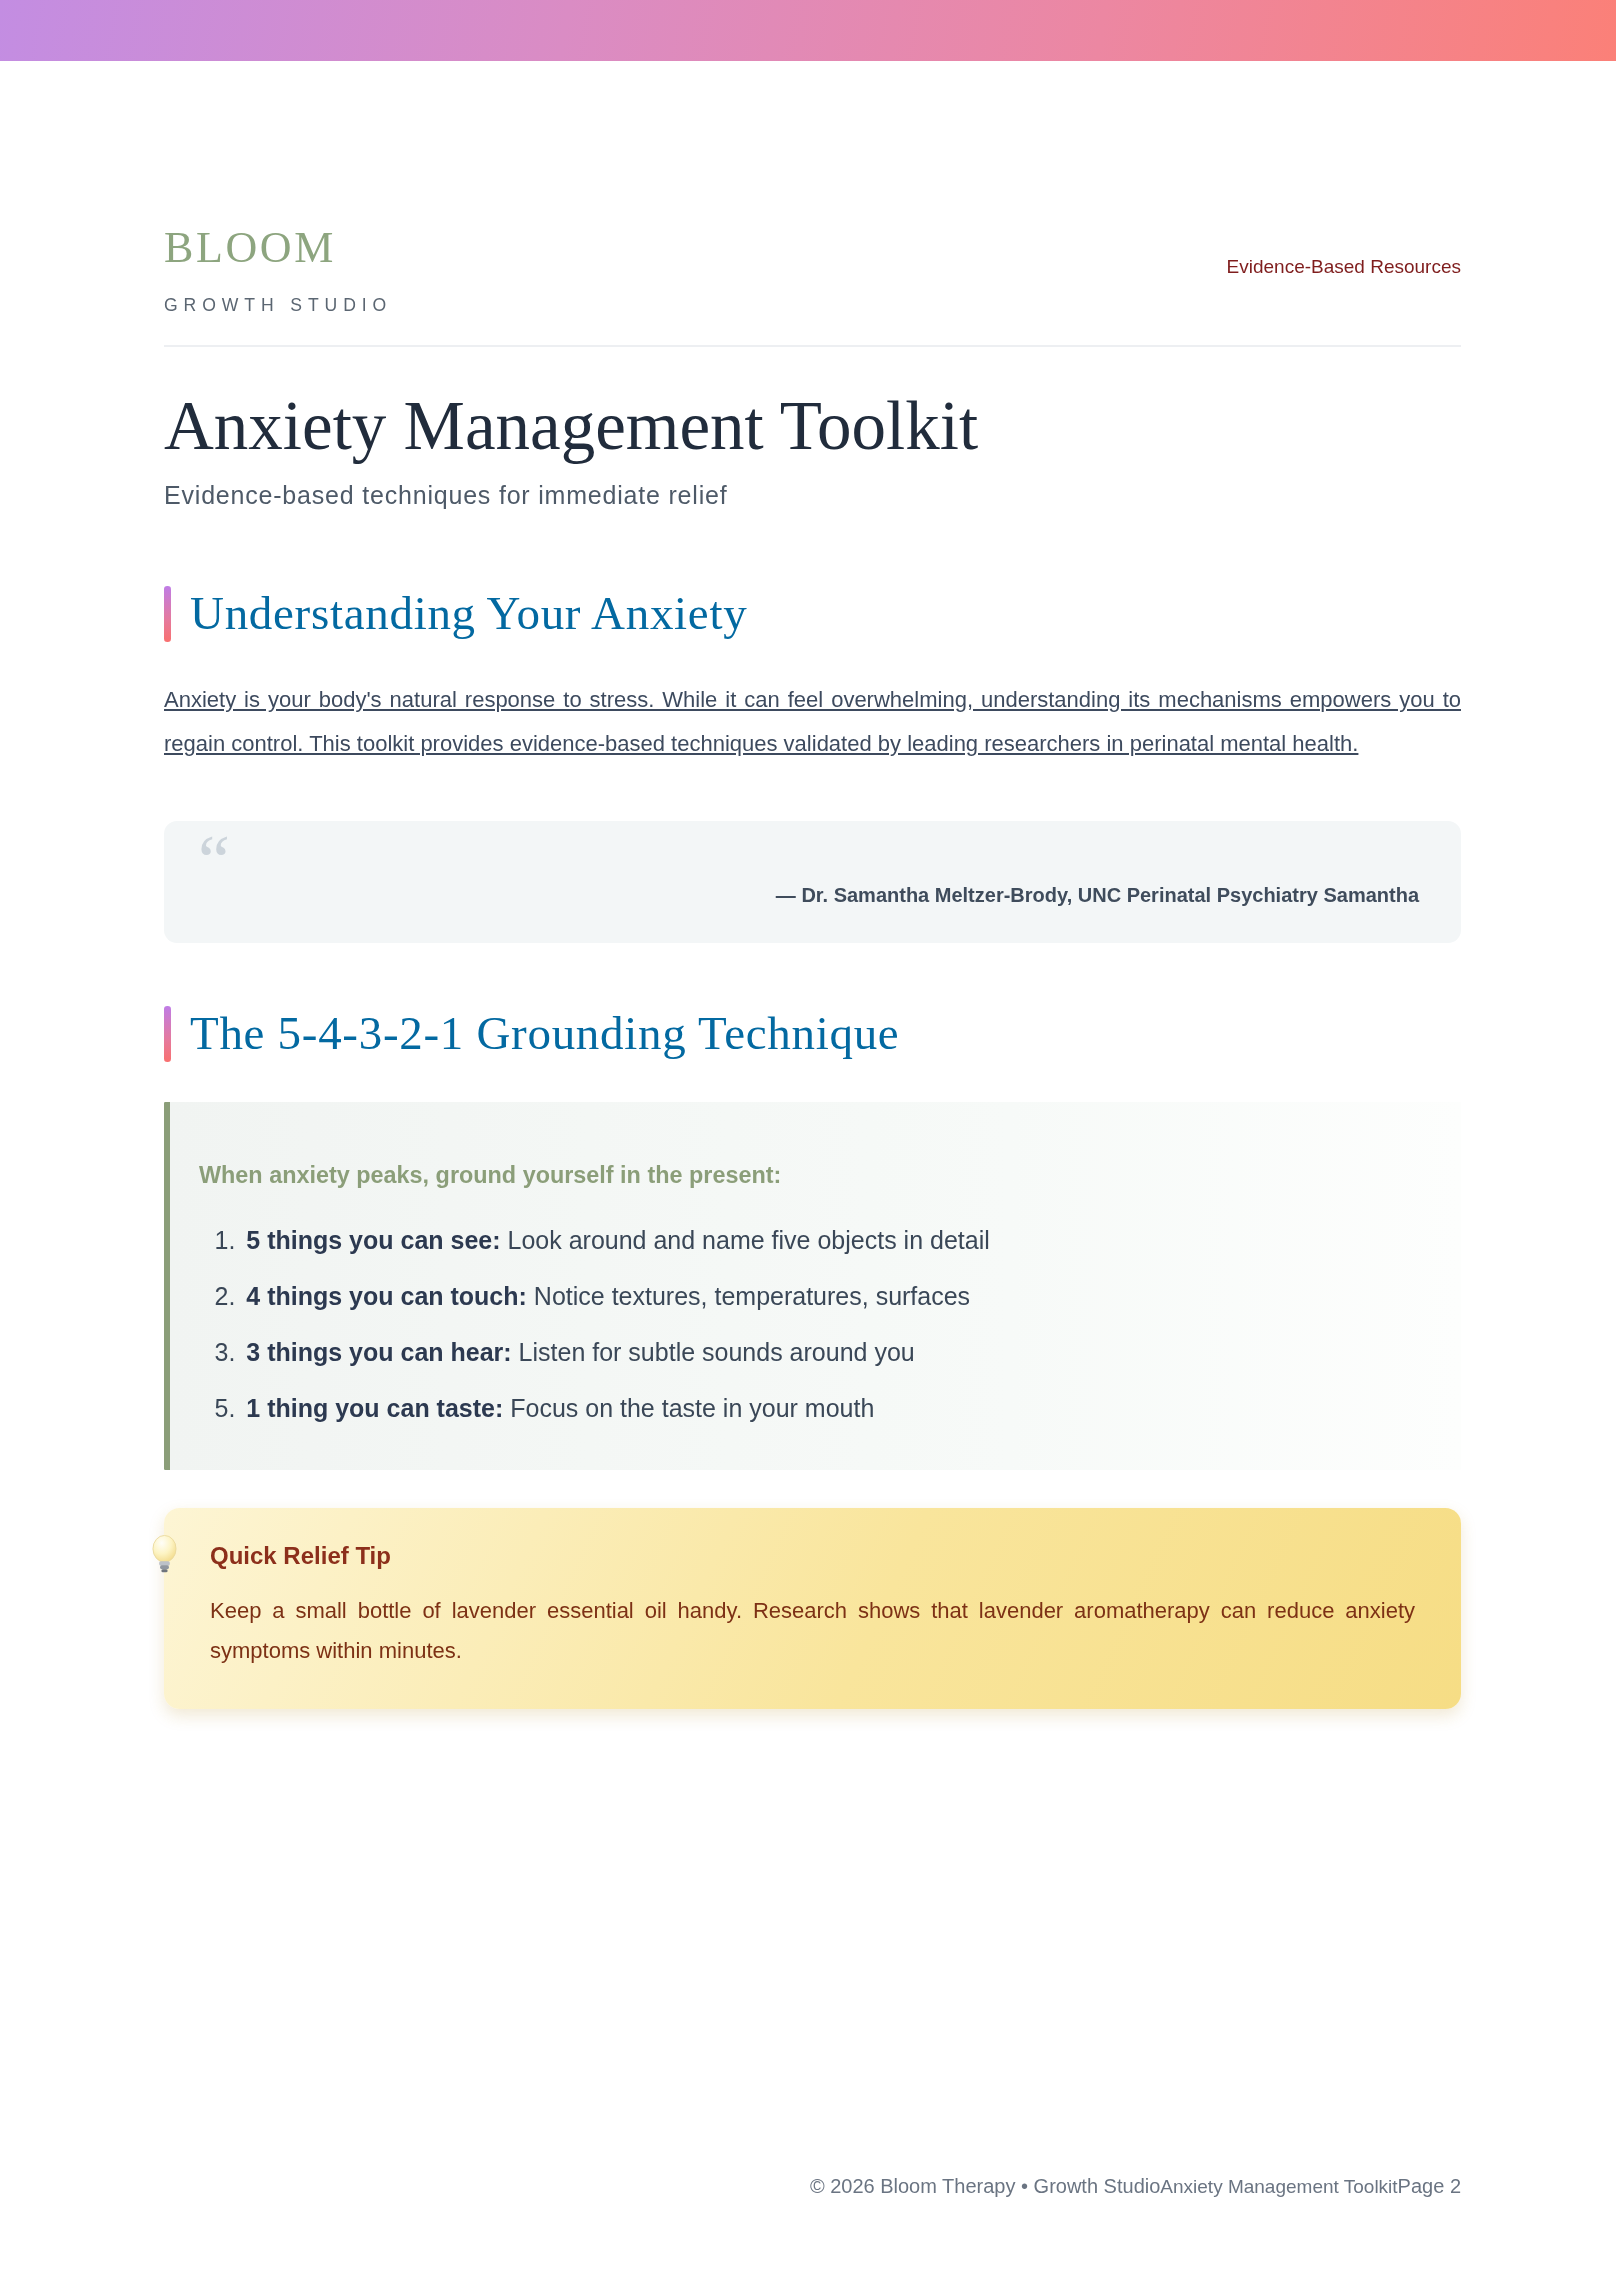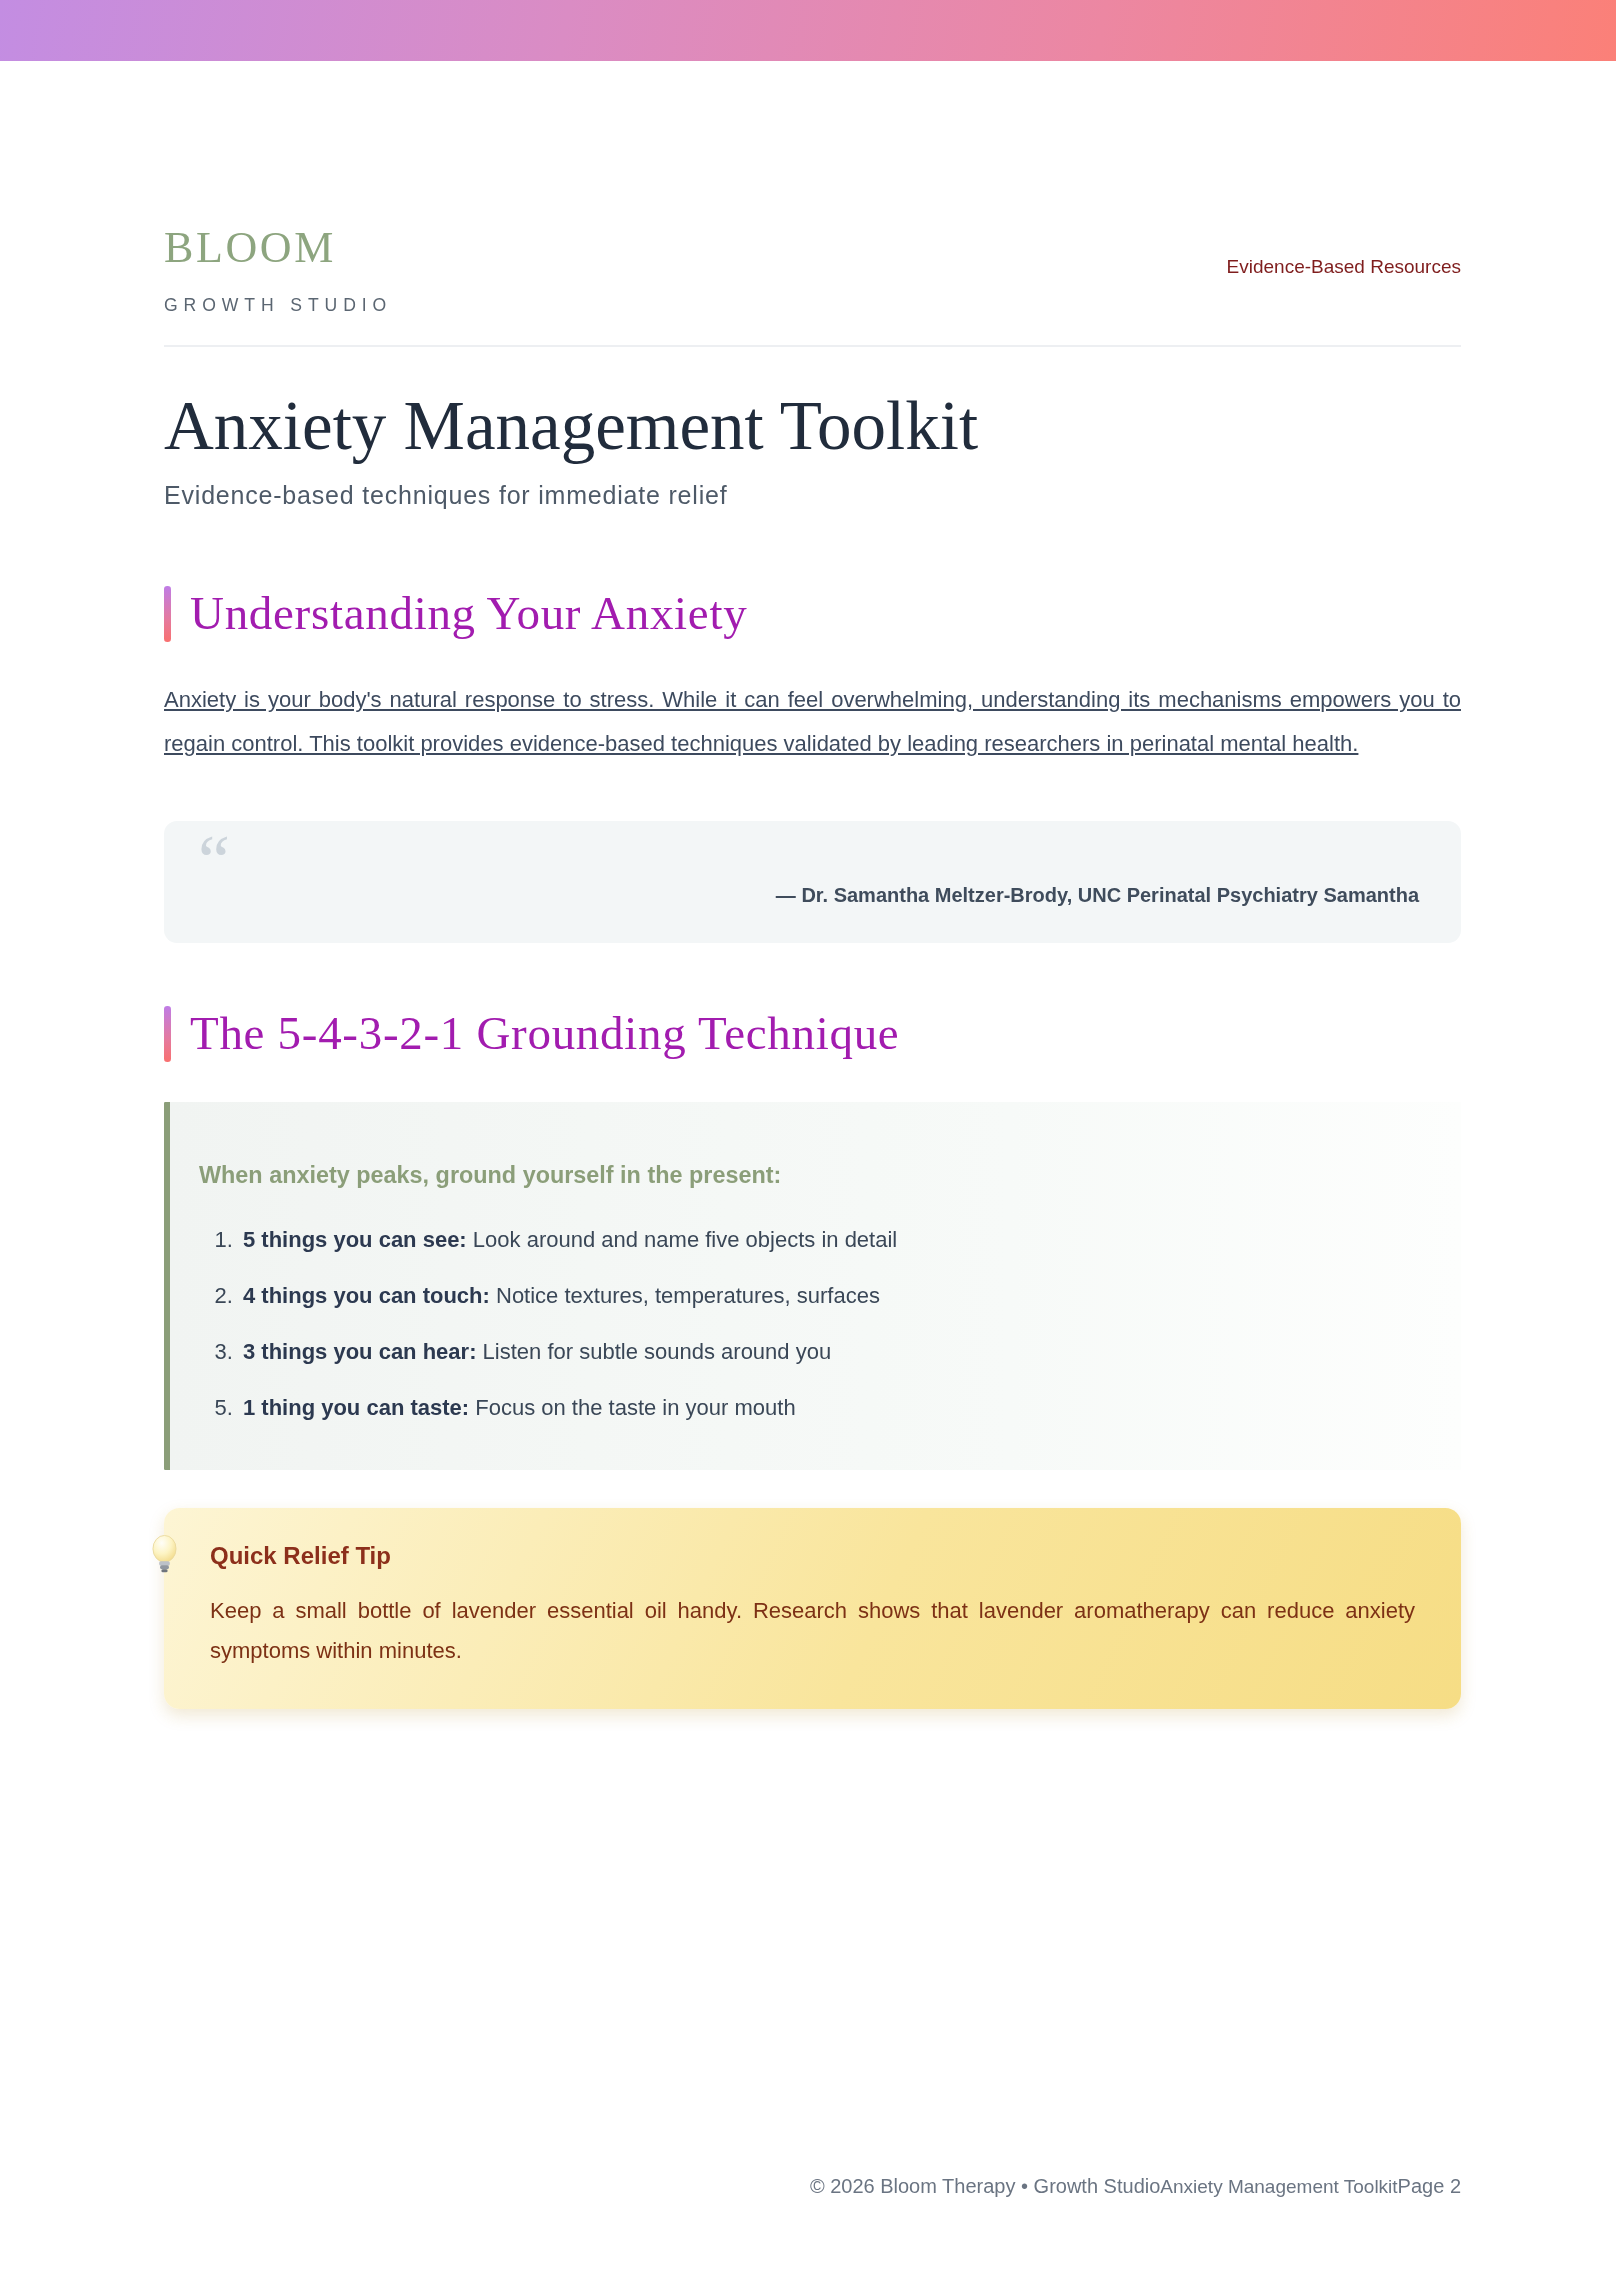--- a/index.html
+++ b/index.html
@@ -32,21 +32,21 @@
   
   .sec{display:flex;align-items:center;}
   .sec1{margin-top:76px;}
   .sec2{margin-top:63px;}
   .sec-bar{
     width:6.5px;height:56px;border-radius:3.3px;margin-right:19.5px;flex:0 0 auto;
     background:linear-gradient(to bottom,#bf7ce6 0%,#e57a9e 60%,#f9706f 100%);
   }
   .sec-title{
     font-family:"Liberation Serif", serif;font-weight:400;font-size:47px;
-    color:#a21caf;line-height:1.1;letter-spacing:0.7px;
+    color:#0369a1;line-height:1.1;letter-spacing:0.7px;
   }
   .para{
     margin-top:36px;font-size:22px;line-height:44px;color:#3d4a5e;
     text-align:justify;
   }
   
   .quote{
     margin-top:55px;background:#f3f6f7;border-radius:13px;
     padding:34px 42px 36px;position:relative;
   }
@@ -62,21 +62,21 @@
     margin-top:29px;text-align:right;font-size:20px;font-weight:600;color:#3f4c5c;
   }
   
   .ground{
     margin-top:40px;border-left:6.5px solid #8b9e79;border-radius:1.3px;
     background:linear-gradient(to right,#f1f4f2 0%,#f7faf8 65%,#fdfefd 100%);
     padding:60px 46px 47px 29px;
   }
   .ground-heading{font-size:23.4px;font-weight:700;color:#8b9e79;}
   .ground-list{margin:36px 0 0 0;padding:0 0 0 15.6px;list-style:none;counter-reset:none;}
-  .ground-list li{font-size:22px;line-height:30px;color:#3a4757;margin-bottom:26px;}
+  .ground-list li{font-size:25px;line-height:30px;color:#3a4757;margin-bottom:26px;}
   .ground-list li:last-child{margin-bottom:0;}
   .g-num{color:#3a4757;margin-right:3.9px;}
   .g-bold{font-weight:700;color:#2c3950;}
   
   .tip{
     margin-top:38px;position:relative;border-radius:15.6px;
     background:linear-gradient(115deg,#fdf5d4 0%,#f9e59c 55%,#f6dd85 100%);
     box-shadow:0 6.5px 15.6px rgba(175,135,30,0.18);
     padding:34px 46px 38px;
   }

